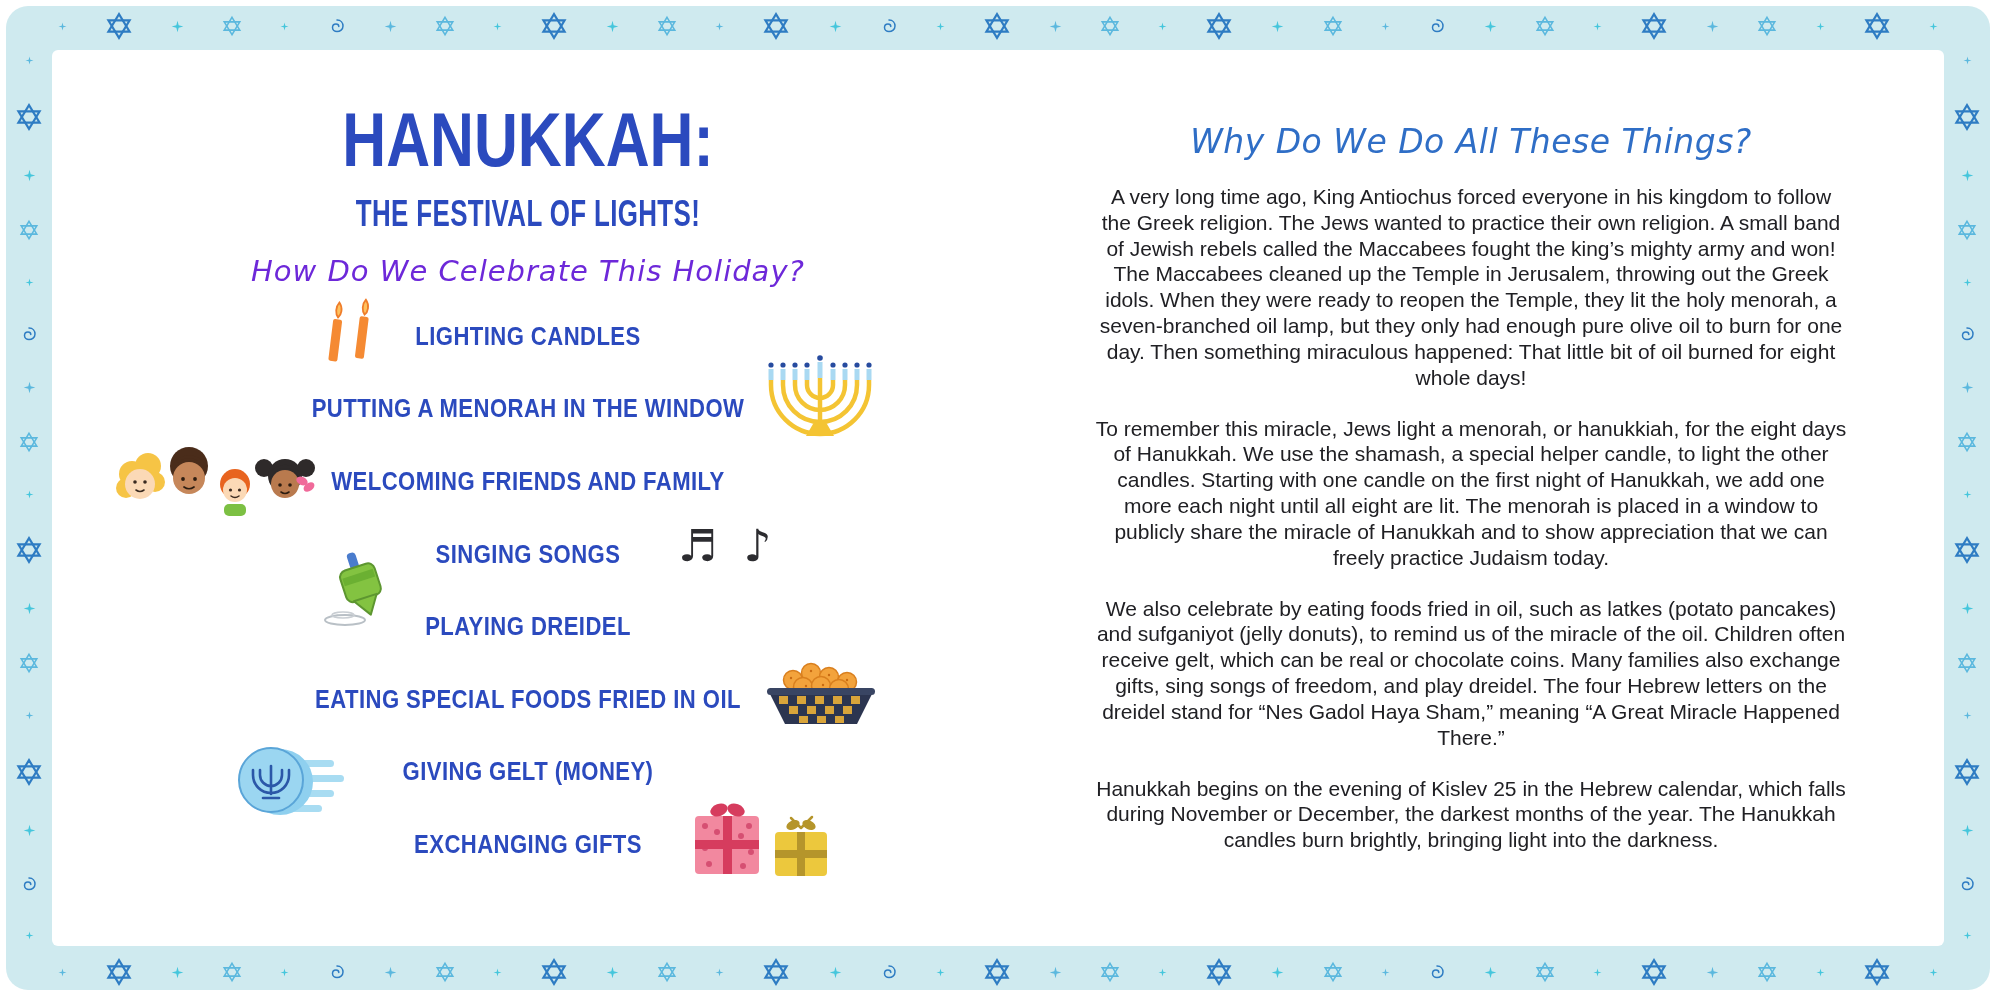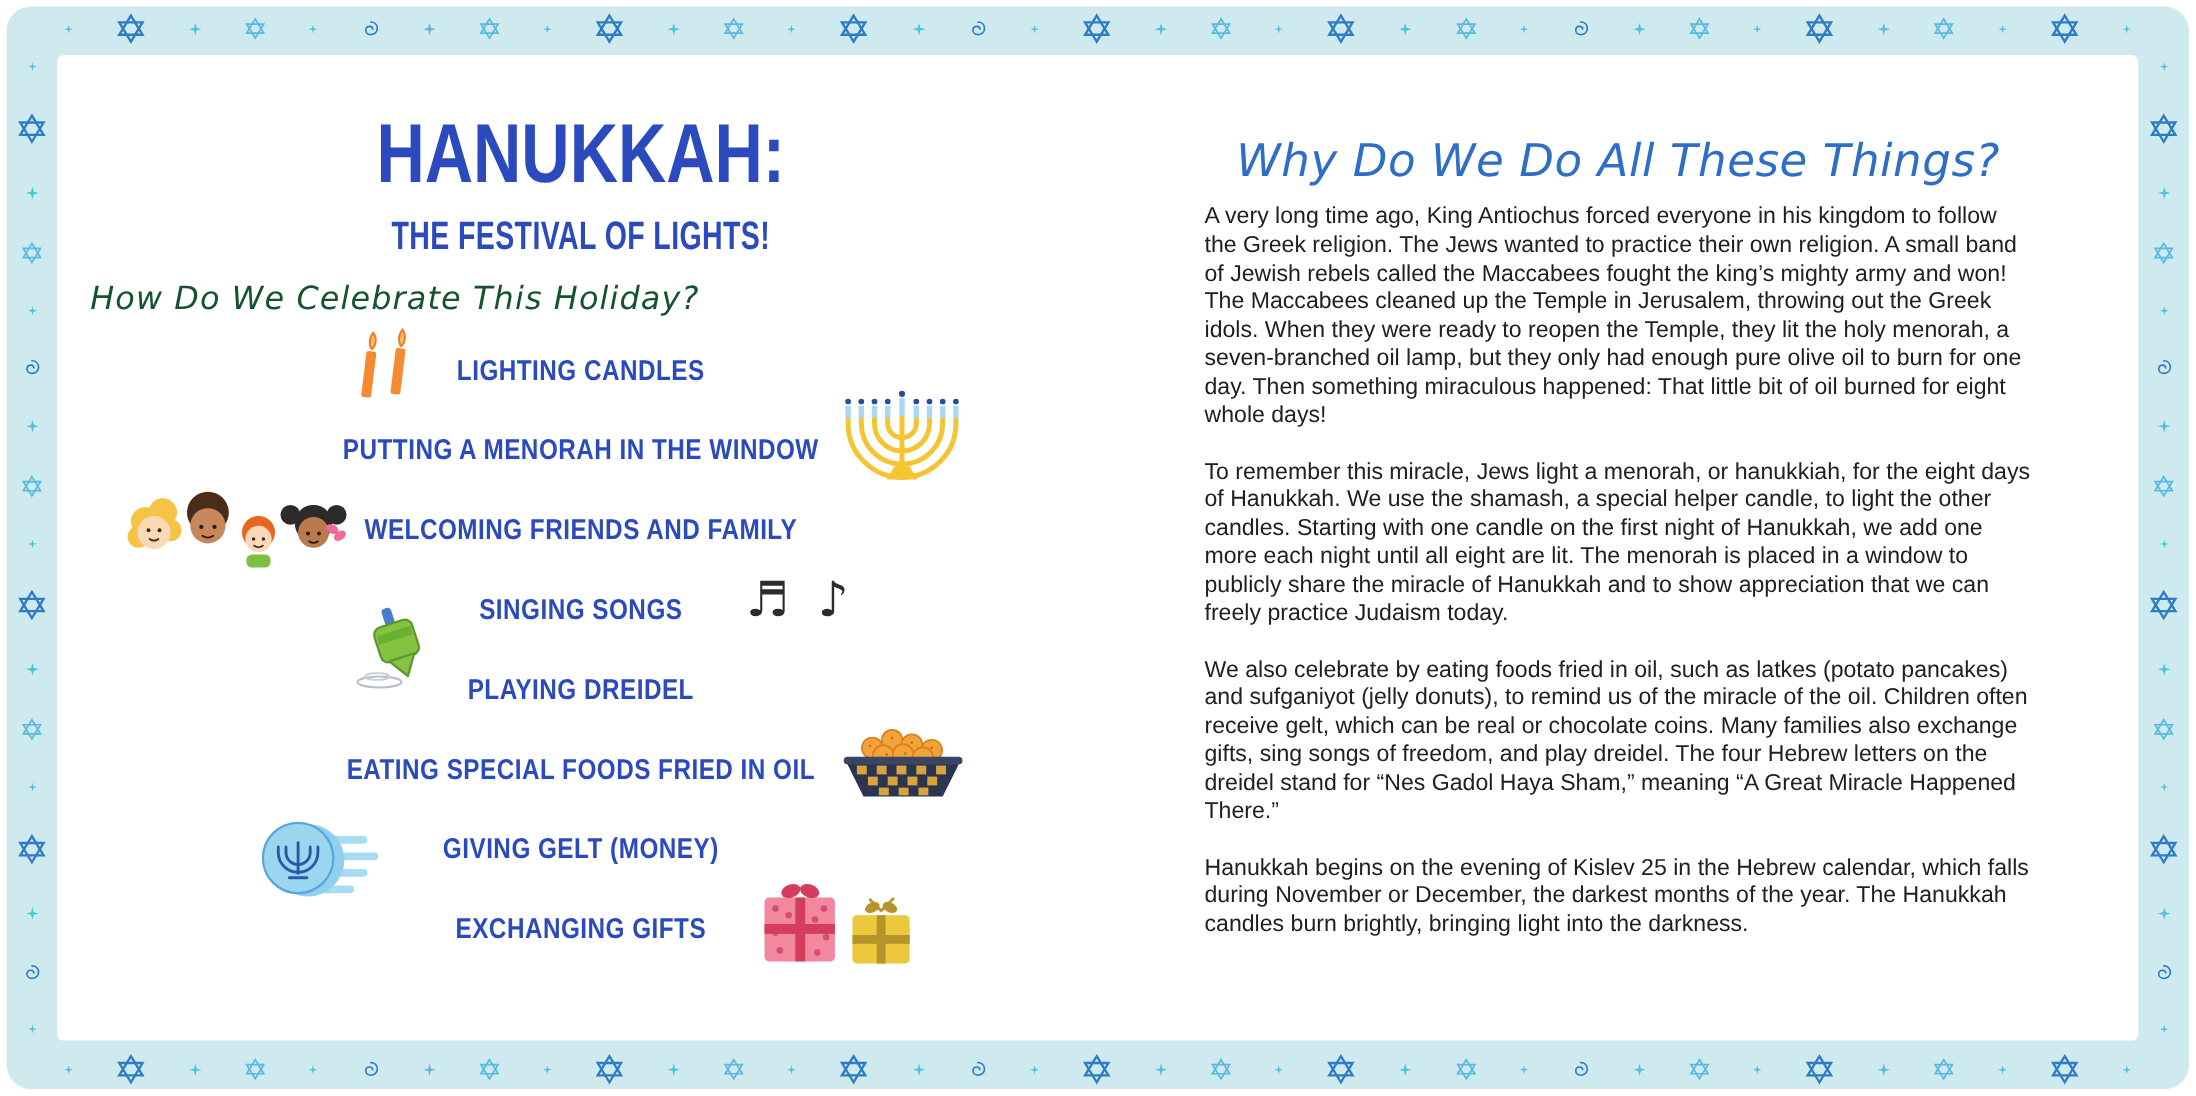--- a/index.html
+++ b/index.html
@@ -30,47 +30,46 @@
     position:absolute;top:52px;left:0;width:100%;text-align:center;
     font-size:76px;font-weight:bold;color:#2b4abe;line-height:1;
     transform:scaleX(0.80);
   }
   .main-subtitle{
     position:absolute;top:144px;left:0;width:100%;text-align:center;
     font-size:36px;font-weight:bold;color:#2b4abe;line-height:1.1;
     transform:scaleX(0.72);letter-spacing:0.5px;
   }
   .celebrate-question{
-    position:absolute;top:204px;left:0;width:100%;
-    font-size:29px;font-style:italic;color:#14532d;letter-spacing:1px;
+    position:absolute;top:204px;left:0;width:100%;text-align:center;
+    font-size:29px;font-style:italic;color:#6d28d9;letter-spacing:1px;
     font-family:"DejaVu Sans", sans-serif;
-    margin-left:30px;
   }
   .celebrate-item{
     position:absolute;left:0;width:100%;text-align:center;
     color:#2b4abe;font-weight:bold;font-size:26px;letter-spacing:0.5px;
     transform:scaleX(0.85);line-height:1.1;
   }
   .illo{position:absolute;}
   .music-notes{
     position:absolute;font-size:44px;color:#2c2c30;letter-spacing:6px;
     font-family:"DejaVu Sans", sans-serif;
   }
 
   
   .right-heading{
     position:absolute;left:1043px;top:72px;width:752px;text-align:center;
-    font-size:41px;font-style:italic;color:#2f6ec6;letter-spacing:0.5px;
+    font-size:33px;font-style:italic;color:#2f6ec6;letter-spacing:0.5px;
     font-family:"DejaVu Sans", sans-serif;
   }
   .right-body{
     position:absolute;left:1043px;top:134px;width:752px;
     font-size:21px;line-height:1.23;color:#202024;
   }
-  .right-body p{margin:0 0 25px 0;}
+  .right-body p{margin:0 0 25px 0;text-align:center;}
   .closing-line{font-style:italic;}
   .closing-line .bold-you{font-weight:bold;}
 </style>
 </head>
 <body>
 
 <div class="border-bg"></div>
 
 <div class="decor-strip decor-top">
     <span class="du">

